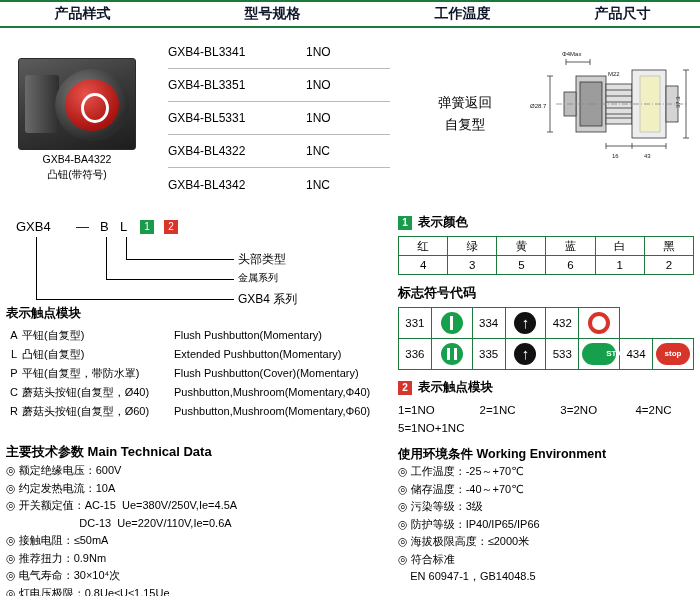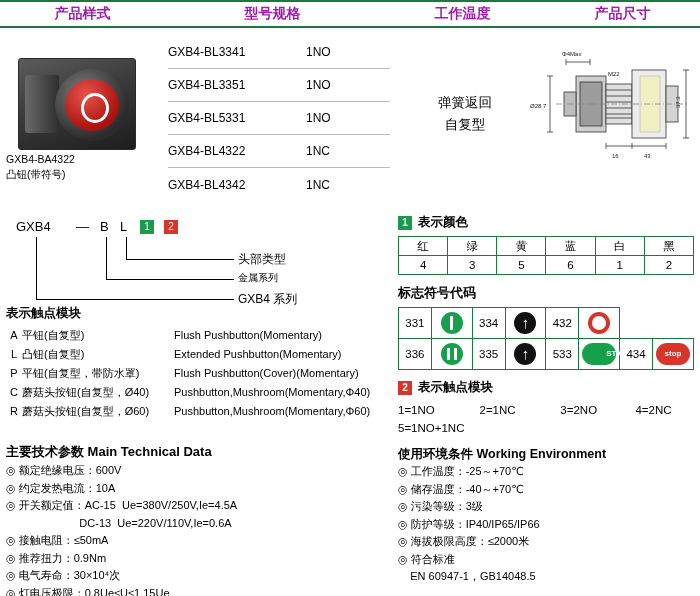--- a/index.html
+++ b/index.html
@@ -12,21 +12,21 @@
   }
   .sheet { position:relative; width:700px; height:596px; }
 
   
   .hdr {
     position:absolute; left:0; top:0; width:700px; height:28px;
     border-top:2px solid #1a7a3c; border-bottom:2px solid #1a7a3c;
     display:flex; align-items:center;
   }
   .hdr .cell {
-    color:#a21caf; font-weight:bold; font-size:14px; text-align:center;
+    color:#0f172a; font-weight:bold; font-size:14px; text-align:center;
   }
   .hdr .c1 { width:165px; }
   .hdr .c2 { width:215px; }
   .hdr .c3 { width:165px; }
   .hdr .c4 { width:155px; }
 
   
   .prodimg {
     position:absolute; left:18px; top:58px; width:118px; height:92px;
     background:linear-gradient(160deg,#5c5c5c 0%,#3a3a3a 45%,#1d1d1d 100%);
@@ -46,21 +46,21 @@
     position:absolute; left:46px; top:20px; width:54px; height:52px;
     background:radial-gradient(circle at 38% 30%,#e8524a,#a8120f 72%);
     border-radius:50%;
   }
   .prodimg .redbtn:after {
     content:""; position:absolute; left:16px; top:14px;
     width:22px; height:24px; border:3px solid #fff; border-radius:50%;
   }
   .prodcap {
     position:absolute; left:6px; top:152px; width:142px;
-    font-size:10.5px; line-height:15px;
+    text-align:center; font-size:10.5px; line-height:15px;
   }
 
   
   .modeltbl { position:absolute; left:168px; top:36px; width:222px; }
   .modelrow {
     height:33px; display:flex; align-items:center;
     border-bottom:1px solid #b9b9b9;
   }
   .modelrow:last-child { border-bottom:none; }
   .modelrow .m { width:138px; font-size:12px; }

